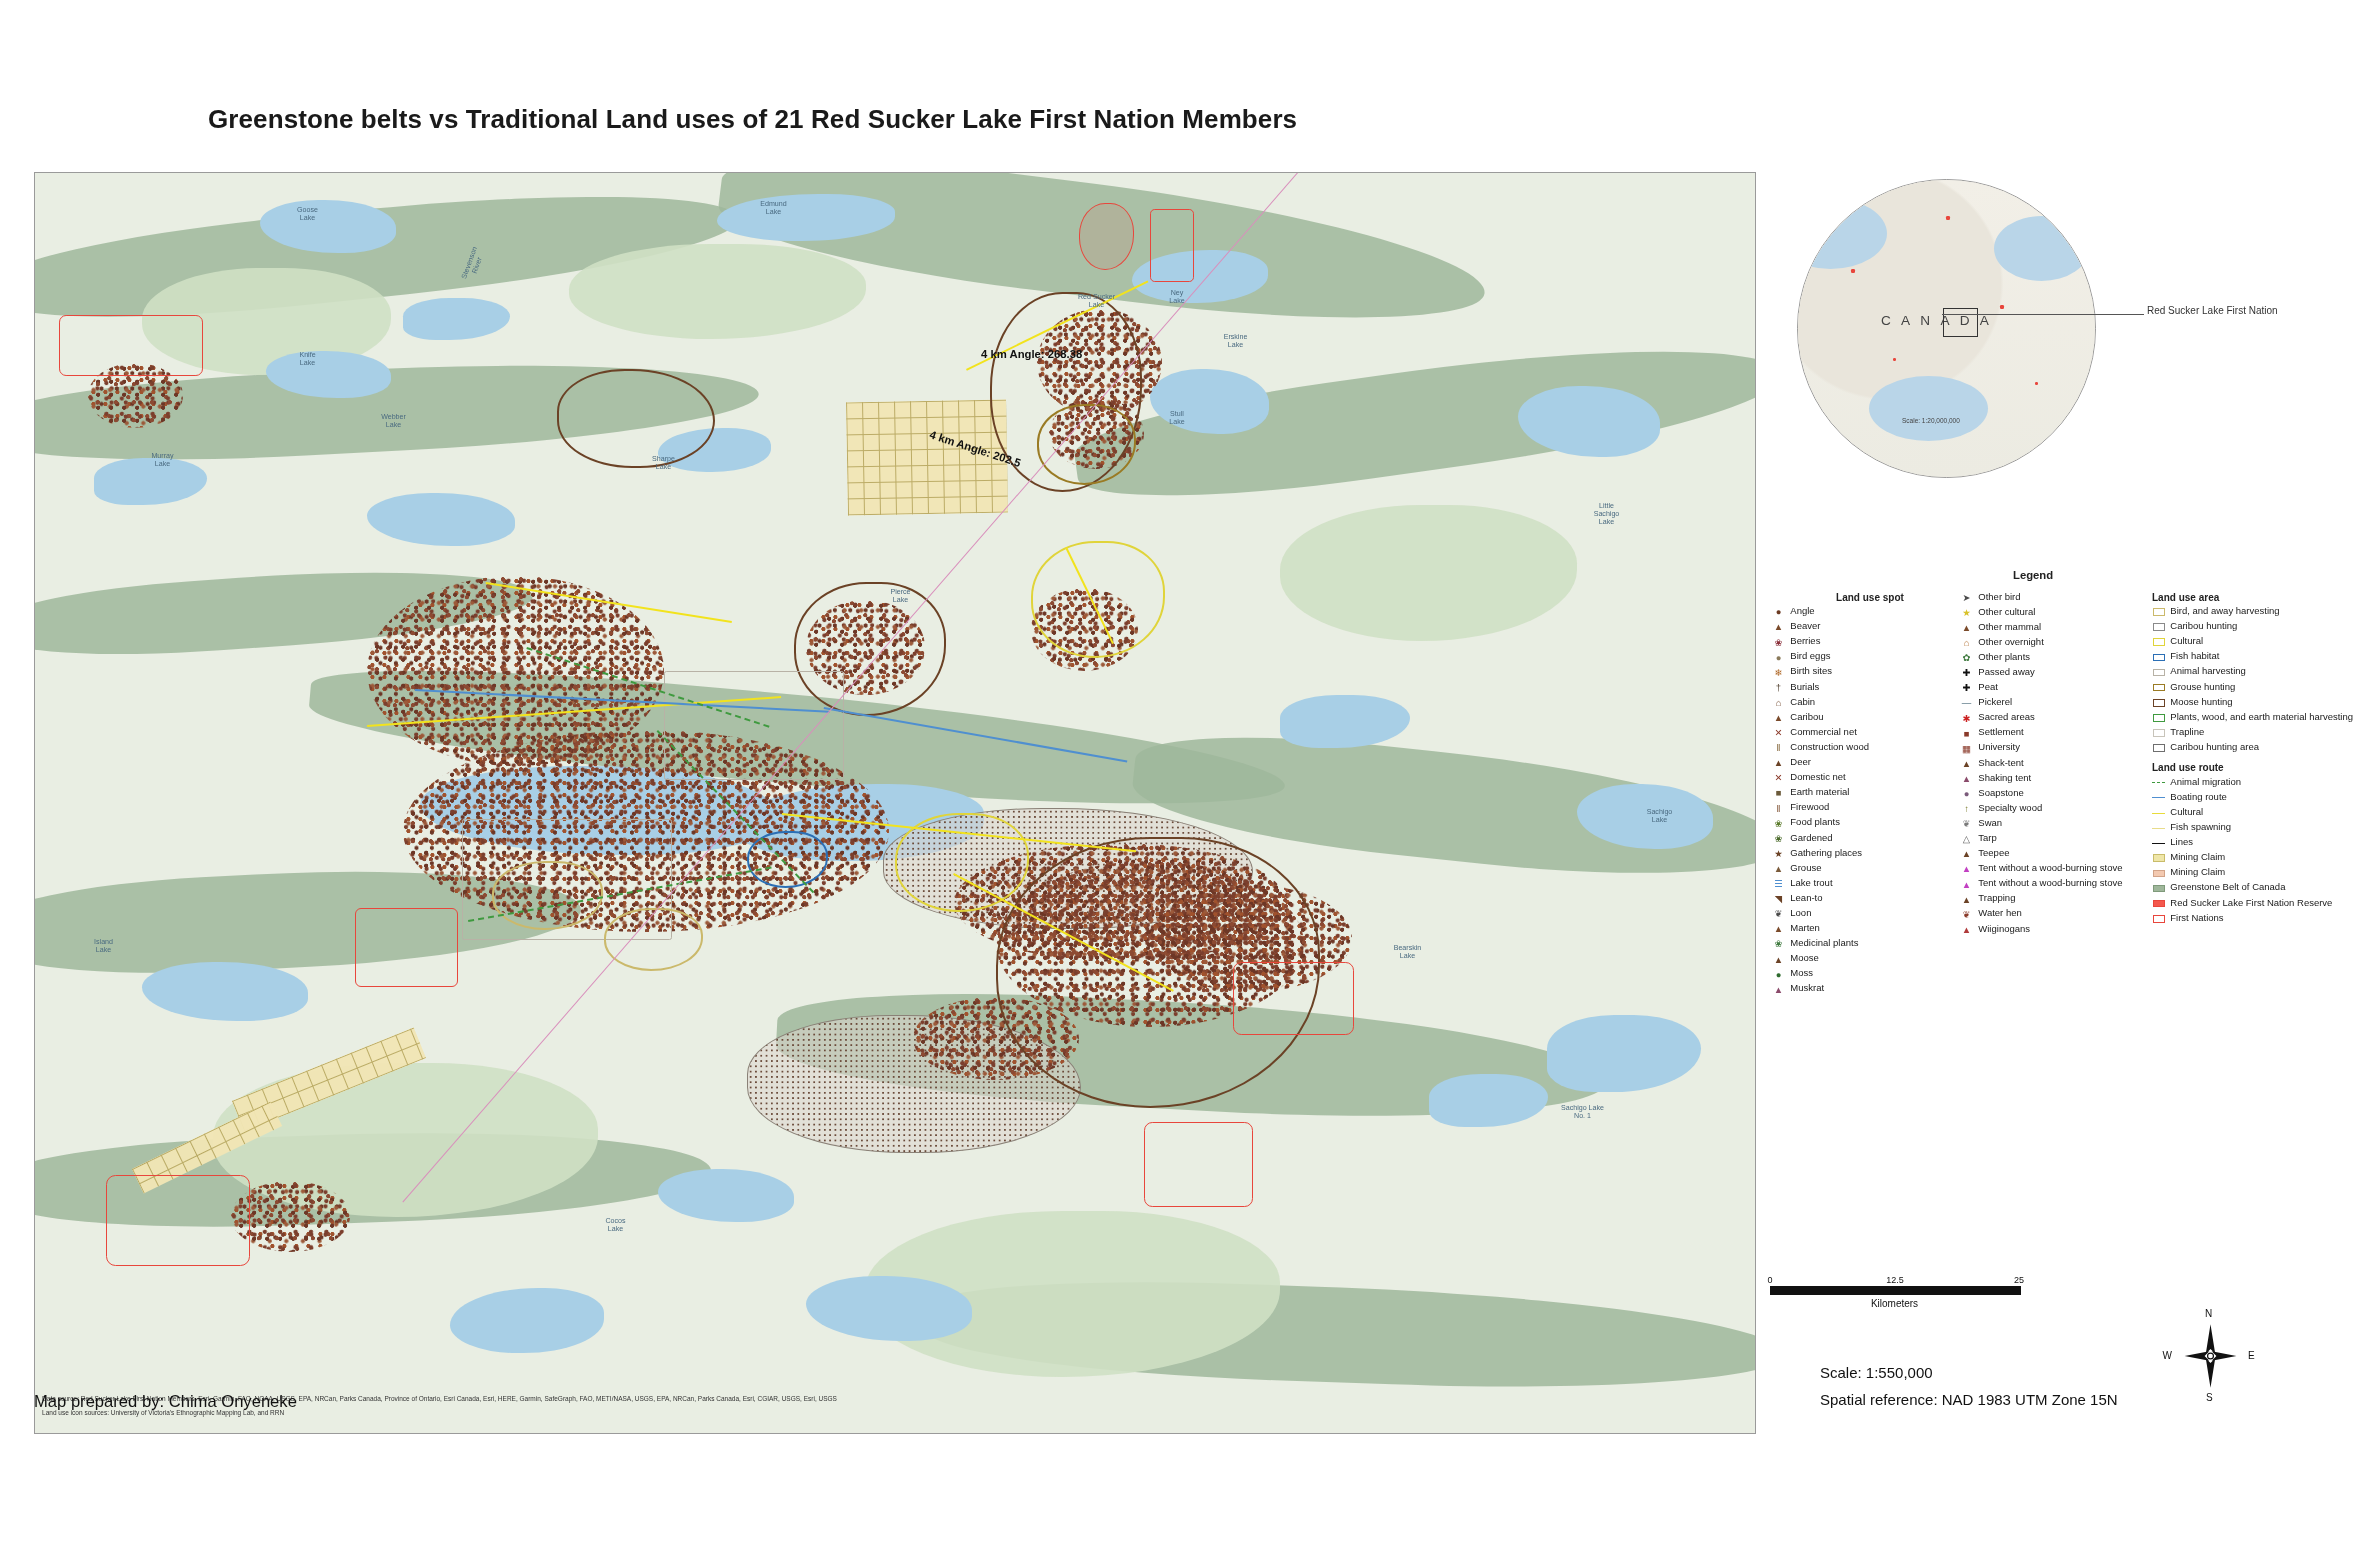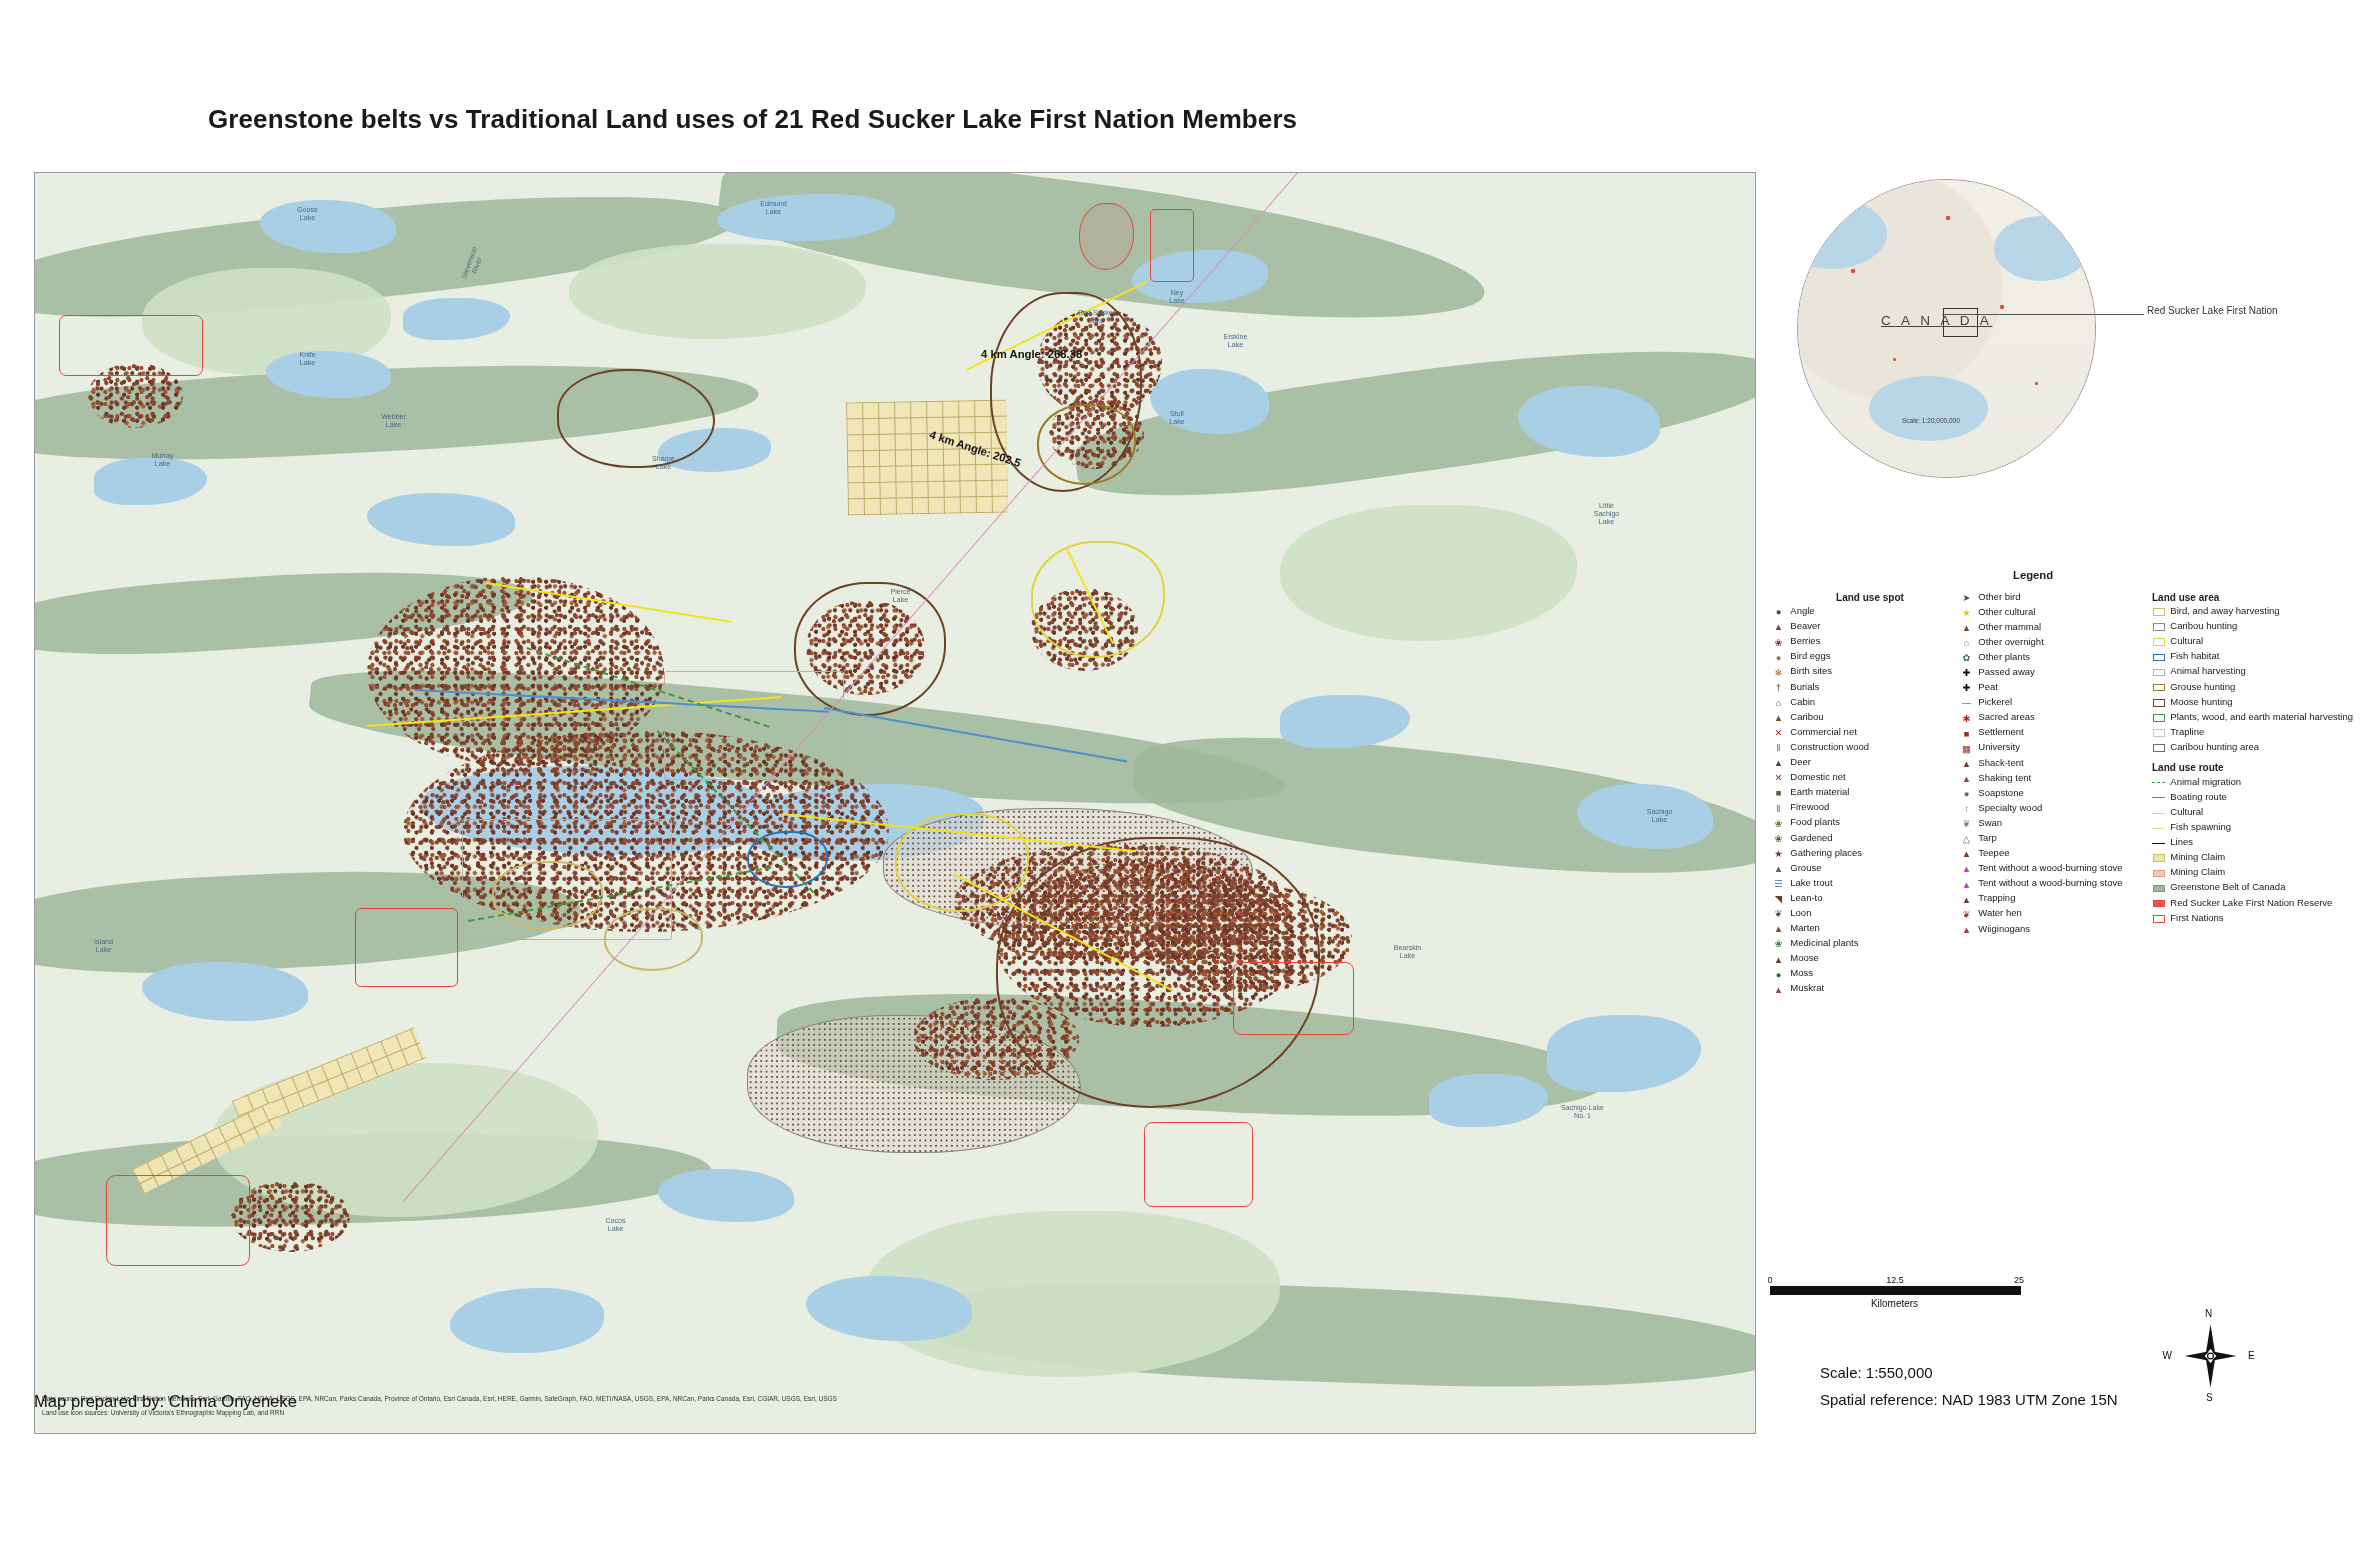--- a/index.html
+++ b/index.html
@@ -186,21 +186,20 @@
     position:absolute;
     background: #e8463c;
     border-radius: 1.2px;
   }
   .inset-label {
     position:absolute;
     left: 83px; top: 133px;
     font-size: 13.6px;
     letter-spacing: 3.6px;
     color: #444;
-    text-decoration: underline;
   }
   .inset-scale {
     position:absolute;
     left: 104px; top: 237px;
     font-size: 6.5px;
     color: #444;
   }
   .inset-box {
     position:absolute;
     left: 145px; top: 128px;
@@ -482,21 +481,21 @@
       <div class="lake-label" style="left:104px; top:279px; width:47px;">Murray
 Lake</div>
       <div class="lake-label" style="left:605px; top:282px; width:47px;">Sharpe
 Lake</div>
       <div class="lake-label" style="left:1121px; top:116px; width:42px;">Ney
 Lake</div>
       <div class="lake-label" style="left:1174px; top:160px; width:53px;">Erskine
 Lake</div>
       <div class="lake-label" style="left:1121px; top:237px; width:42px;">Stull
 Lake</div>
-      <div class="lake-label" style="left:1032px; top:136px; width:59px;">Red Sucker
+      <div class="lake-label" style="left:1032px; top:120px; width:59px;">Red Sucker
 Lake</div>
       <div class="lake-label" style="left:842px; top:415px; width:47px;">Pierce
 Lake</div>
       <div class="lake-label" style="left:1548px; top:329px; width:47px;">Little
 Sachigo
 Lake</div>
       <div class="lake-label" style="left:1601px; top:635px; width:47px;">Sachigo
 Lake</div>
       <div class="lake-label" style="left:1518px; top:931px; width:59px;">Sachigo Lake
 No. 1</div>

